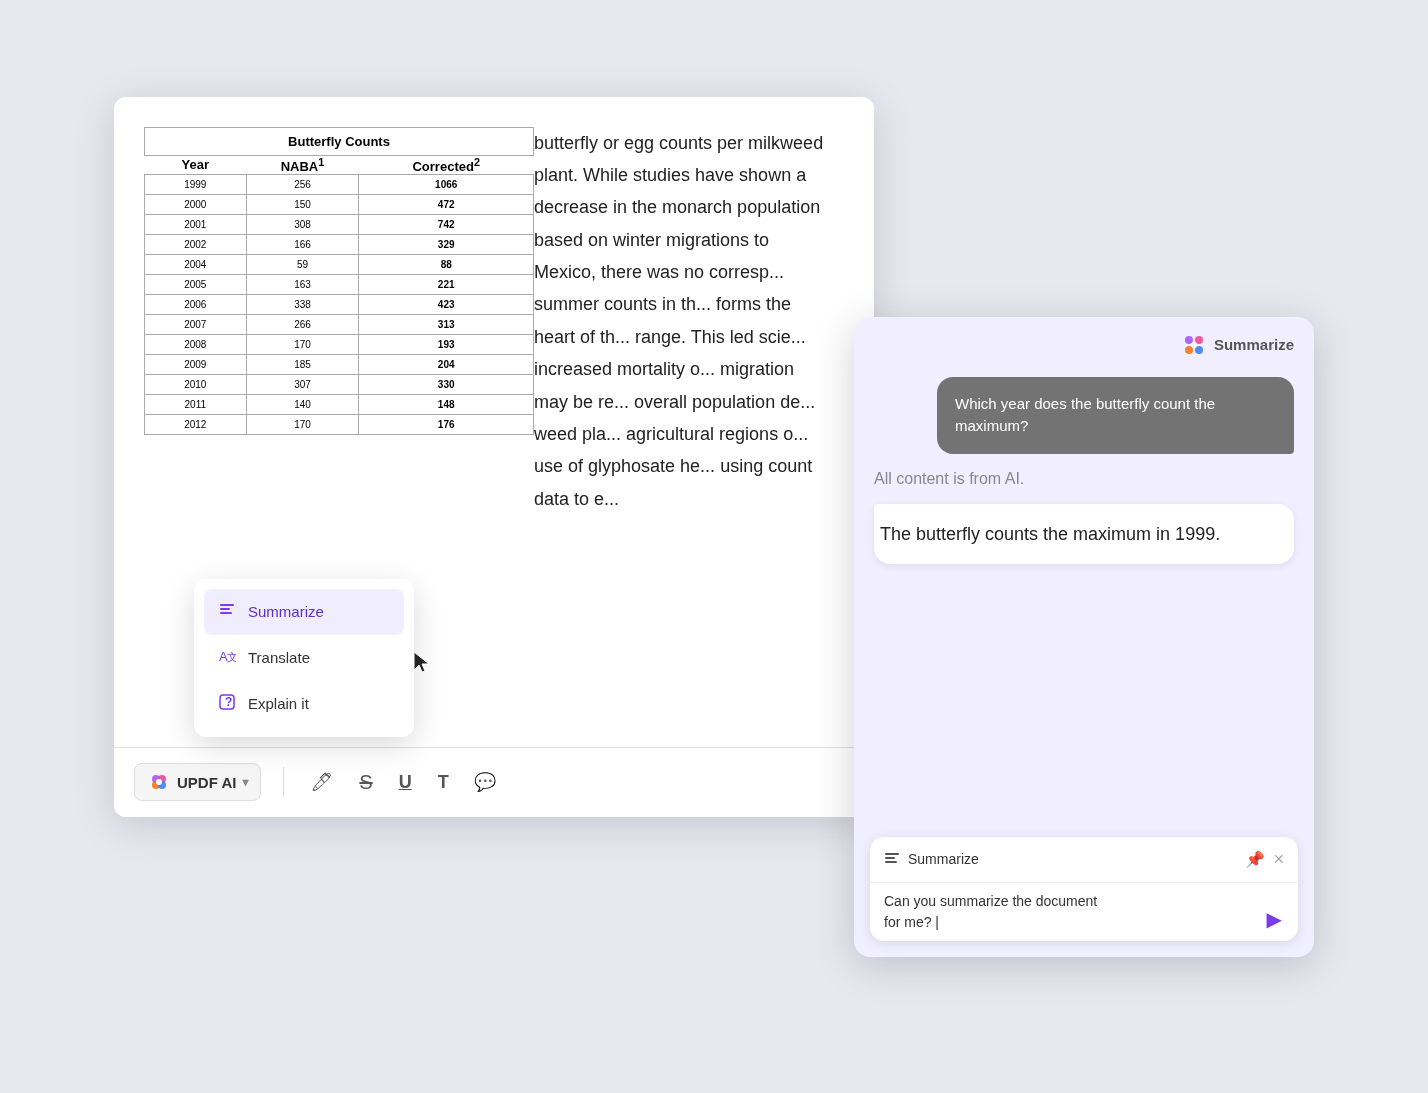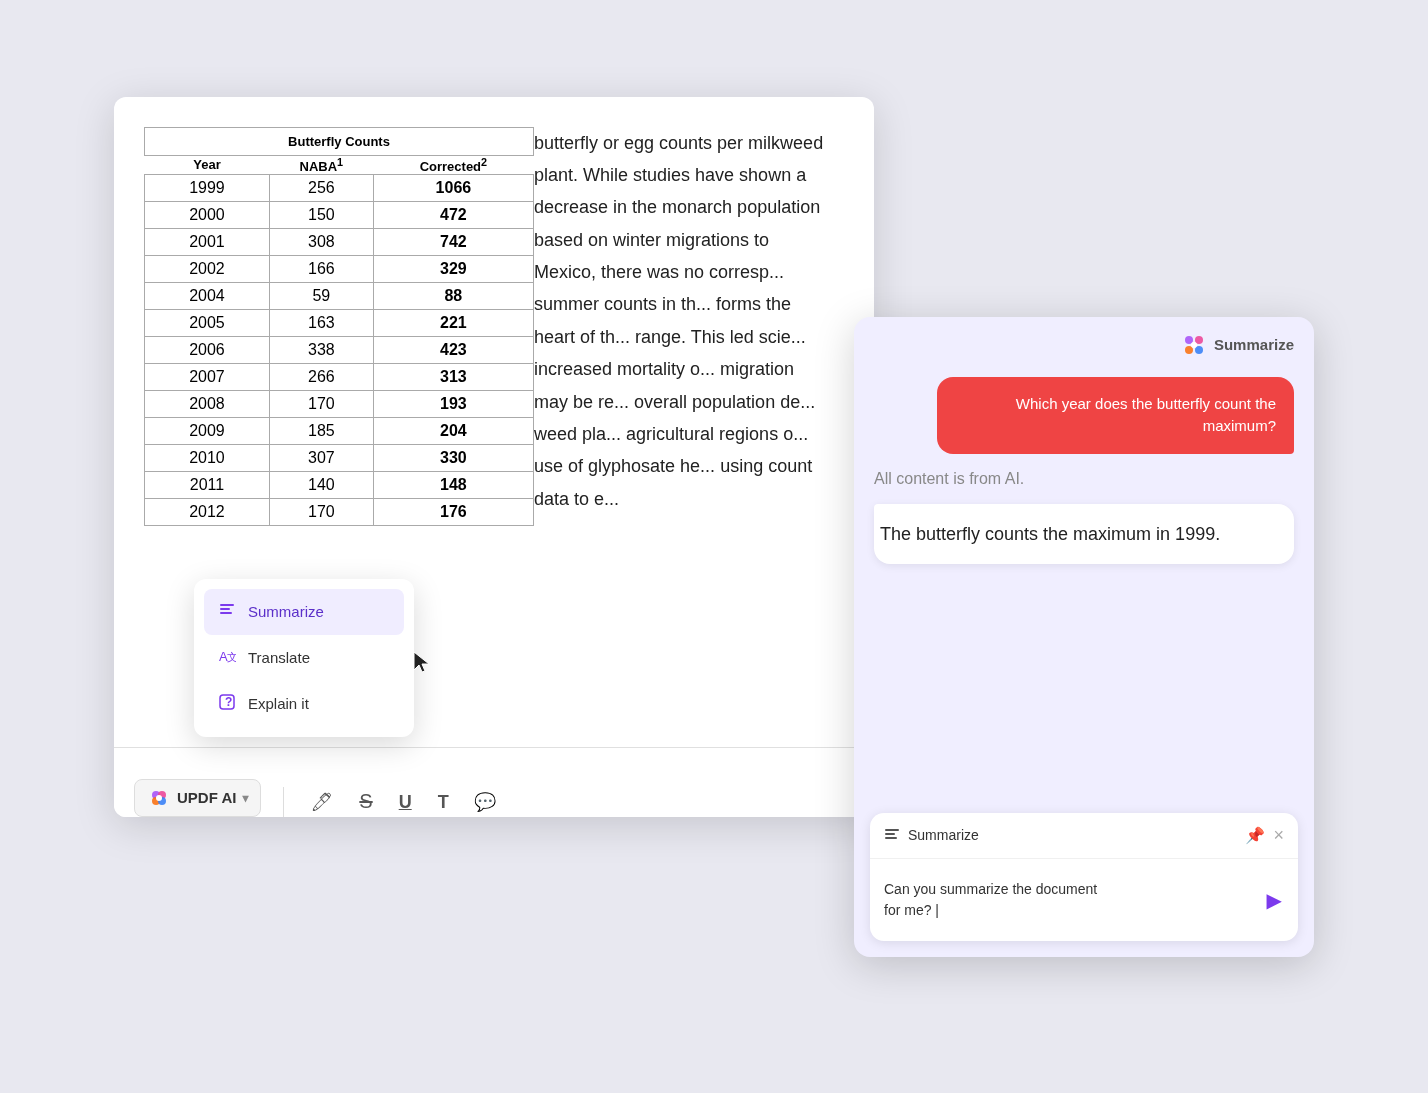--- a/index.html
+++ b/index.html
@@ -53,21 +53,21 @@
       font-size: 13px;
       padding: 6px 4px;
       border: 1px solid #aaa;
       background: #fff;
     }
 
     .butterfly-table tbody tr td {
       border: 1px solid #aaa;
       padding: 4px 8px;
       text-align: center;
-      font-size: 16px;
+      font-size: 10px;
     }
 
     .butterfly-table tbody tr td:last-child {
       font-weight: bold;
       margin-left: 15px;
     }
 
     
     .doc-text {
       position: absolute;
@@ -82,21 +82,21 @@
     
     .toolbar {
       position: absolute;
       bottom: 0;
       left: 0;
       right: 0;
       height: 70px;
       background: white;
       border-top: 1px solid #e0e0e0;
       display: flex;
-      align-items: flex-end;
+      align-items: center;
       padding: 0 20px;
       gap: 18px;
     }
 
     .toolbar-brand {
       display: flex;
       align-items: center;
       gap: 6px;
       font-weight: 600;
       font-size: 15px;
@@ -210,29 +210,28 @@
       padding: 16px 20px 0 20px;
     }
 
     .ai-mode-dots {
       display: flex;
       gap: 2px;
     }
 
     
     .user-bubble {
-      background: #ef4444;
+      background: #737373;
       color: white;
       border-radius: 16px 16px 4px 16px;
       padding: 16px 18px;
       font-size: 15px;
       line-height: 1.5;
       max-width: 85%;
       align-self: flex-end;
-      text-align: right;
     }
 
     
     .ai-disclaimer {
       font-size: 16px;
       color: #888;
     }
 
     
     .ai-response-bubble {
@@ -276,21 +275,22 @@
     }
 
     .ai-input-close {
       font-size: 18px;
       color: #aaa;
       cursor: pointer;
     }
 
     .ai-input-field {
       display: flex;
-      padding: 20px 14px;
+      align-items: flex-end;
+      padding: 8px 14px;
       gap: 8px;
     }
 
     .ai-textarea {
       flex: 1;
       border: none;
       outline: none;
       font-size: 14px;
       color: #333;
       resize: none;

